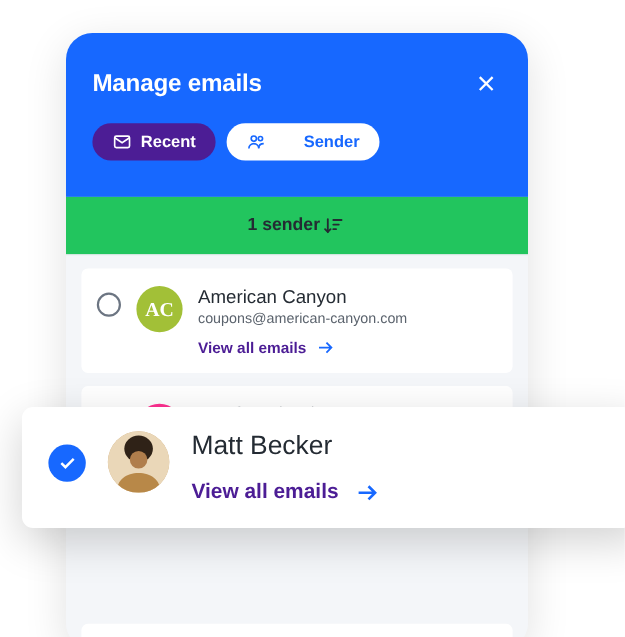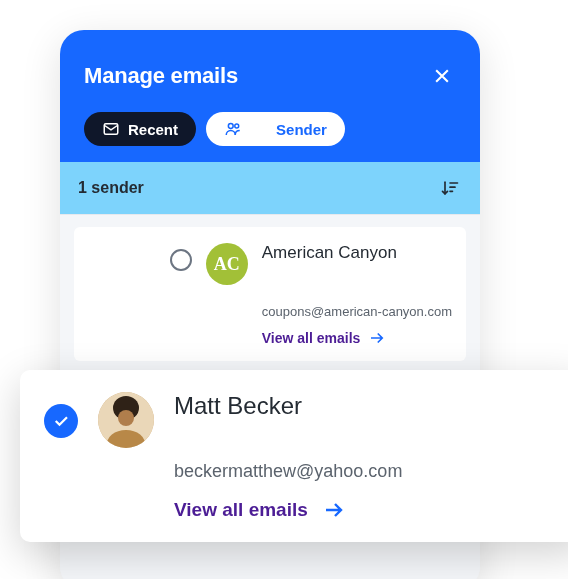--- a/index.html
+++ b/index.html
@@ -12,53 +12,52 @@
     width: 420px;
     height: 560px;
     border-radius: 24px;
     overflow: hidden;
     box-shadow: 0 10px 40px rgba(0,0,0,0.12);
     background: #f4f6f9;
   }
   .panel-header {
     background: #1768ff;
     color: #fff;
-    padding: 32px 24px 16px 24px;
+    padding: 32px 24px 33px 24px;
   }
   .header-row { display: flex; align-items: center; justify-content: space-between; }
   .header-title { font-size: 22px; font-weight: 700; letter-spacing: -0.2px; }
   .close-btn { width: 28px; height: 28px; display: flex; align-items: center; justify-content: center; color: #fff; cursor: pointer; }
   .close-btn svg { width: 20px; height: 20px; stroke: #fff; stroke-width: 2.5; }
   .tabs { display: flex; gap: 10px; margin-top: 22px; }
   .tab {
     display: inline-flex; align-items: center; gap: 8px;
     padding: 8px 18px; border-radius: 999px; font-size: 15px; font-weight: 600;
     cursor: pointer;
   }
-  .tab-recent { background: #0f172a; color: #fff; }
+  .tab-recent { background: #4c1d95; color: #fff; }
   .tab-sender { background: #fff; color: #1768ff; gap: 34px; }
   .tab svg { width: 18px; height: 18px; }
   .subheader {
-    background: #7dd3fc;
-    display: flex; align-items: center; justify-content: space-between;
+    background: #22c55e;
+    display: flex; align-items: center; justify-content: center;
     padding: 14px 18px;
     border-bottom: 1px solid #e6e9ee;
   }
   .subheader-text { font-size: 16px; font-weight: 700; color: #242b33; }
   .sort-btn { width: 24px; height: 24px; display: flex; align-items: center; justify-content: center; color: #242b33; cursor: pointer; }
   .sort-btn svg { width: 20px; height: 20px; }
   .list { background: #f4f6f9; padding: 12px 14px; display: flex; flex-direction: column; gap: 12px; }
   .row {
     background: #fff;
     border-radius: 6px;
     padding: 16px 14px 14px 14px;
     display: flex;
     align-items: flex-start;
     gap: 14px;
-    justify-content: flex-end;
   }
   .radio {
     flex: 0 0 auto;
     width: 22px; height: 22px; border-radius: 50%;
     border: 2px solid #6c7582;
     margin-top: 6px;
     cursor: pointer;
   }
   .avatar {
     flex: 0 0 auto;
@@ -67,21 +66,21 @@
     font-weight: 700; color: #fff;
     overflow: hidden;
   }
   .avatar.green { background: #a2c037; font-family: Georgia, 'Times New Roman', serif; font-size: 18px; }
   .avatar.pink { background: #ff3191; }
   .avatar.pink svg { width: 34px; height: 34px; }
   .avatar.person { background: #d6b88a; }
   .avatar.person svg { width: 42px; height: 42px; }
   .row-body { display: flex; flex-direction: column; gap: 2px; min-width: 0; }
   .row-name { font-size: 17px; font-weight: 500; color: #242b33; }
-  .row-email { font-size: 13px; color: #5b636d; white-space: nowrap; overflow: hidden; text-overflow: ellipsis; margin-top: 39px; }
+  .row-email { font-size: 13px; color: #5b636d; white-space: nowrap; overflow: hidden; text-overflow: ellipsis; }
   .row-link {
     margin-top: 8px;
     display: inline-flex; align-items: center; gap: 8px;
     font-size: 14px; font-weight: 700; color: #4c1d95;
     cursor: pointer;
   }
   .row-link svg { width: 18px; height: 18px; stroke: #1768ff; stroke-width: 2.2; }
 
   
   .floater {
@@ -223,21 +222,20 @@
     <div class="avatar person">
       <svg viewBox="0 0 56 56">
           <circle cx="28" cy="28" r="28" fill="#ead7b8"></circle>
           <ellipse cx="28" cy="16" rx="13" ry="12" fill="#2f2217"></ellipse>
           <path d="M8 56c0-12 9-18 20-18s20 6 20 18" fill="#b88848"></path>
           <circle cx="28" cy="26" r="8" fill="#b07e4c"></circle>
         </svg>
     </div>
     <div class="row-body">
       <div class="row-name">Matt Becker</div>
-      <div class="row-email">beckermatthew@yahoo.com</div>
       <div class="row-link">
         <span>View all emails</span>
         <svg viewBox="0 0 24 24" fill="none" stroke="#1768ff">
             <path d="M4 12h15M13 6l6 6-6 6"></path>
           </svg>
       </div>
     </div>
   </div>
 </div>
 

